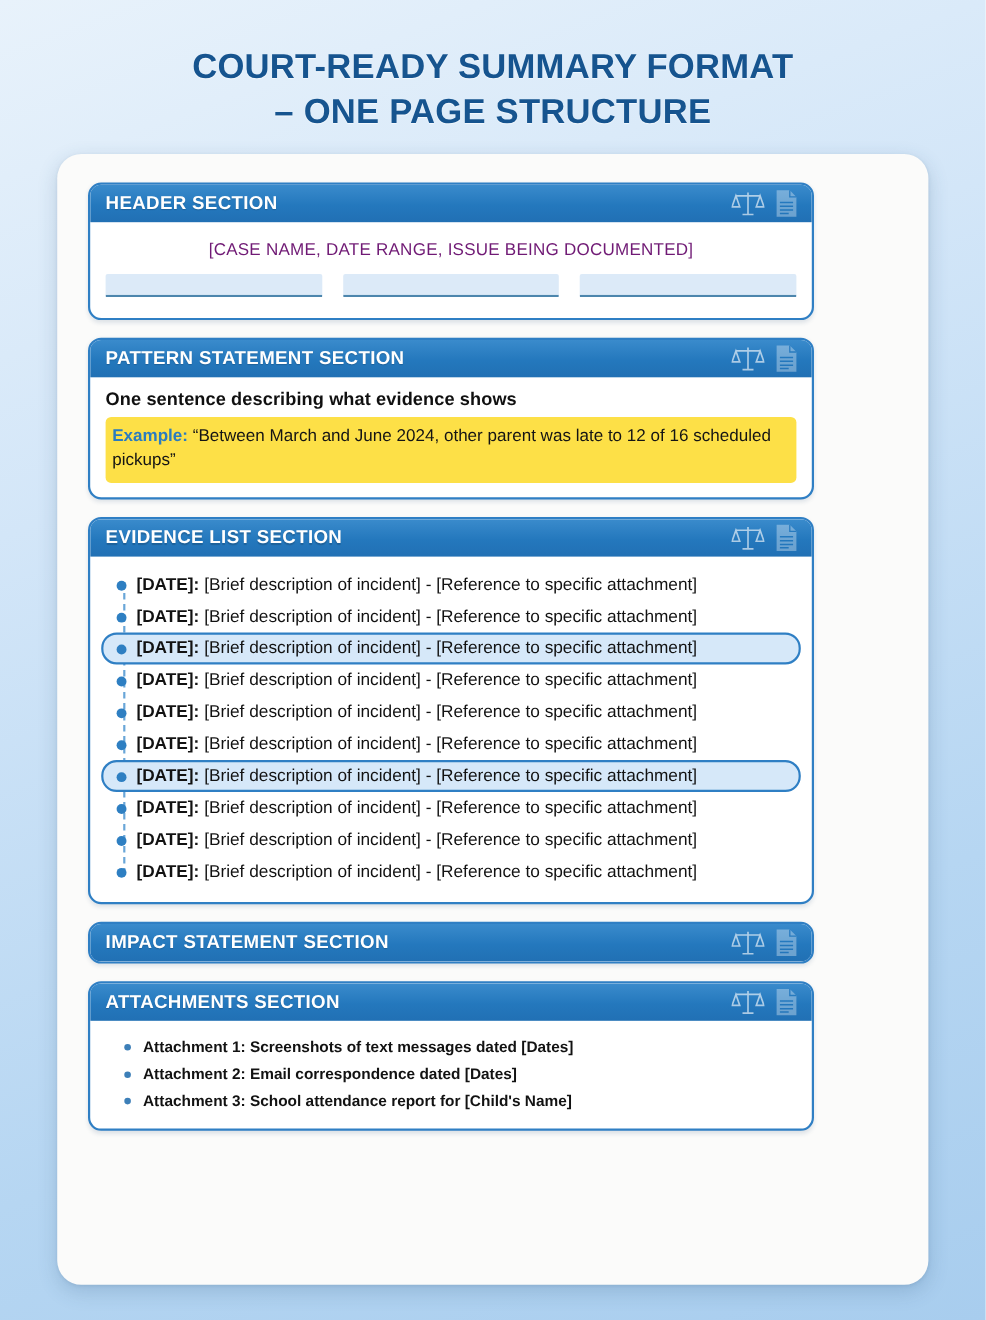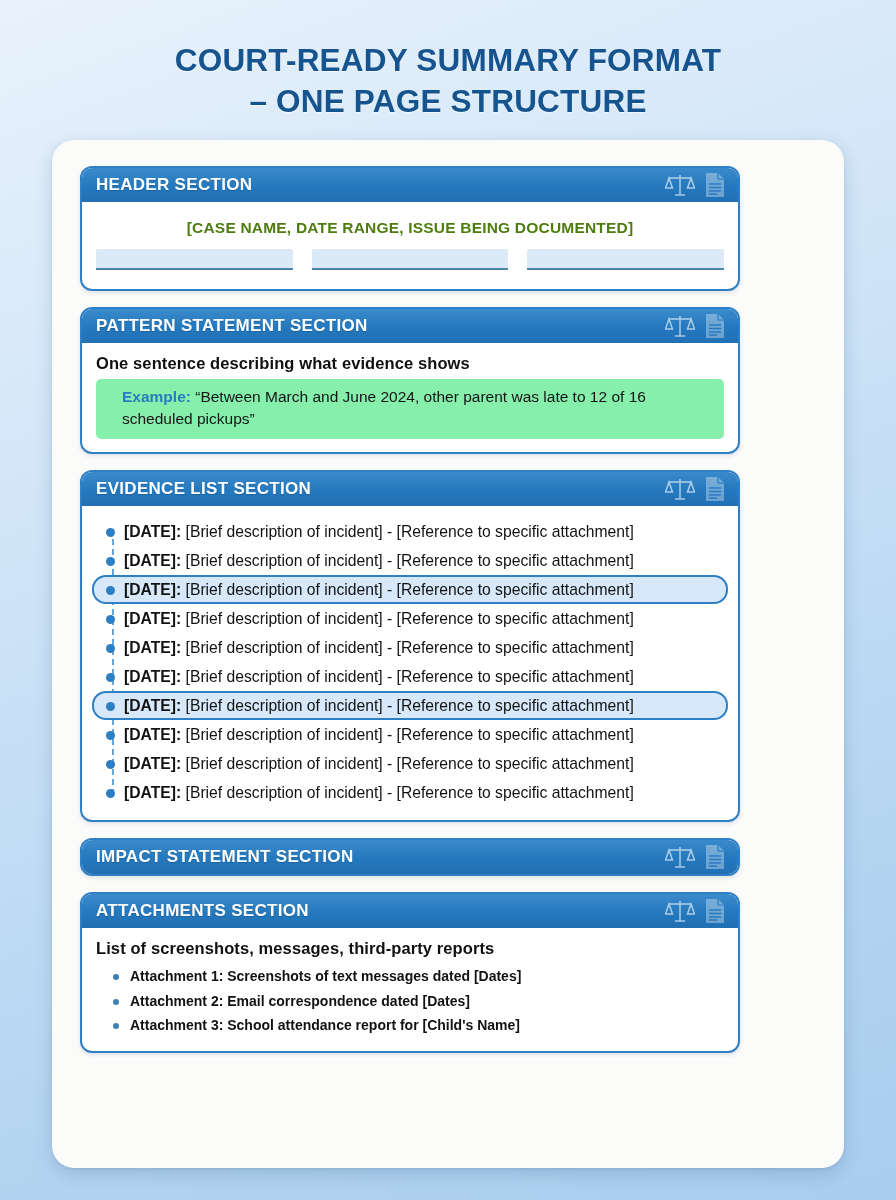--- a/index.html
+++ b/index.html
@@ -80,22 +80,22 @@
     align-items: center;
     gap: 9px;
     opacity: 0.62;
   }
 
   .sec-body { padding: 11px 14px 13px 14px; }
 
   
   .case-line {
     text-align: center;
-    color: #4d7c0f;
-    font-weight: bold;
+    color: #701a75;
+    font-weight: normal;
     font-size: 15.5px;
     letter-spacing: 0.2px;
     padding: 6px 0 4px;
   }
   .field-row {
     display: flex;
     gap: 19px;
     padding: 8px 0 6px;
   }
   .field {
@@ -110,23 +110,23 @@
   .lead {
     color: #101010;
     font-weight: bold;
     font-size: 16.5px;
     letter-spacing: 0.1px;
     padding-bottom: 6px;
   }
 
   
   .example-box {
-    background: #86efac;
+    background: #fde047;
     border-radius: 5px;
-    padding: 7px 10px 9px 26px;
+    padding: 7px 10px 9px 6px;
     font-size: 15.5px;
     line-height: 22px;
     color: #141414;
   }
   .example-box b { color: #2a7cc0; }
 
   
   .timeline { position: relative; padding-left: 0; }
   .tl-line {
     position: absolute;
@@ -392,21 +392,20 @@
             <g stroke="#2478bd" stroke-width="1.4">
               <line x1="5" y1="12" x2="17" y2="12"></line>
               <line x1="5" y1="15.5" x2="17" y2="15.5"></line>
               <line x1="5" y1="19" x2="17" y2="19"></line>
               <line x1="5" y1="22" x2="13" y2="22"></line>
             </g>
           </svg>
         </span>
       </div>
       <div class="sec-body">
-        <div class="lead">List of screenshots, messages, third-party reports</div>
         <ul class="att-list" id="attachments-list">
             <li class="att-item">Attachment 1: Screenshots of text messages dated [Dates]</li>
             <li class="att-item">Attachment 2: Email correspondence dated [Dates]</li>
             <li class="att-item">Attachment 3: School attendance report for [Child's Name]</li>
           </ul>
       </div>
     </div>
 
   </div>
 </div>

